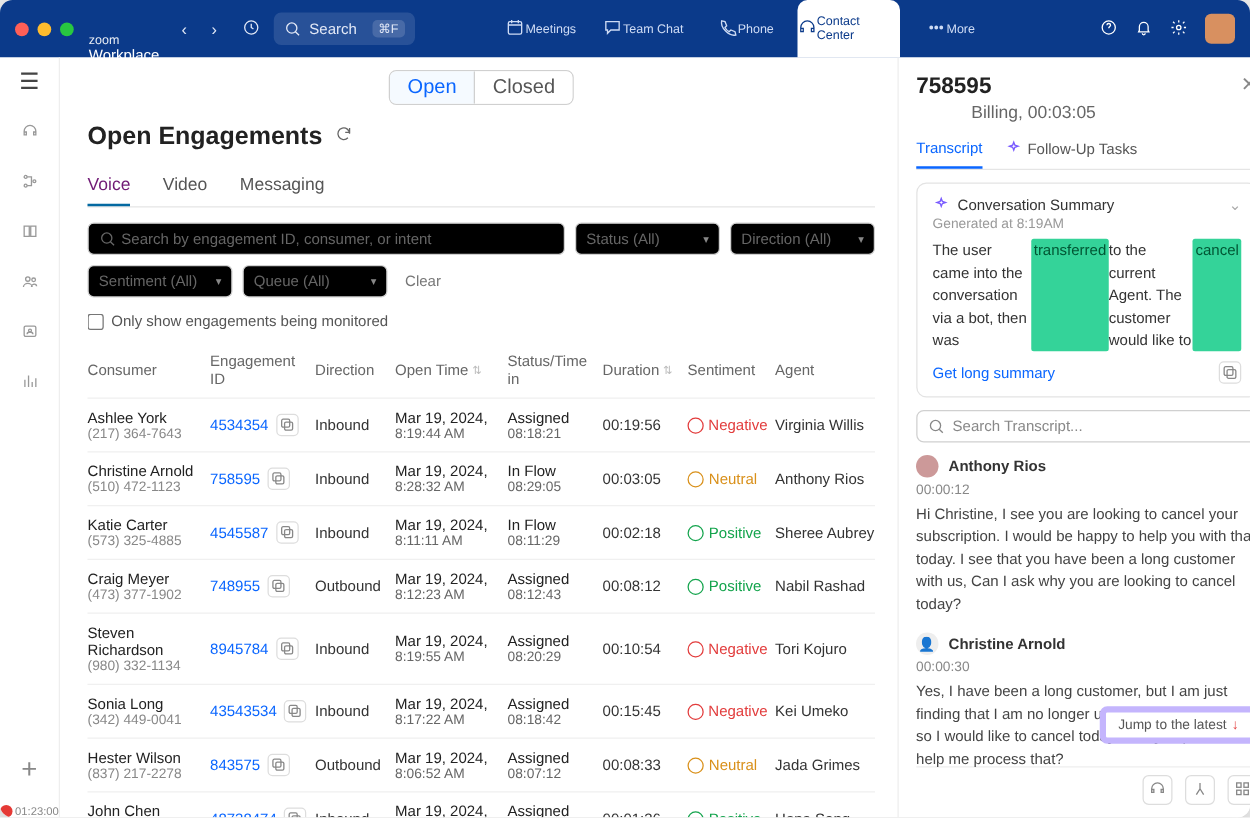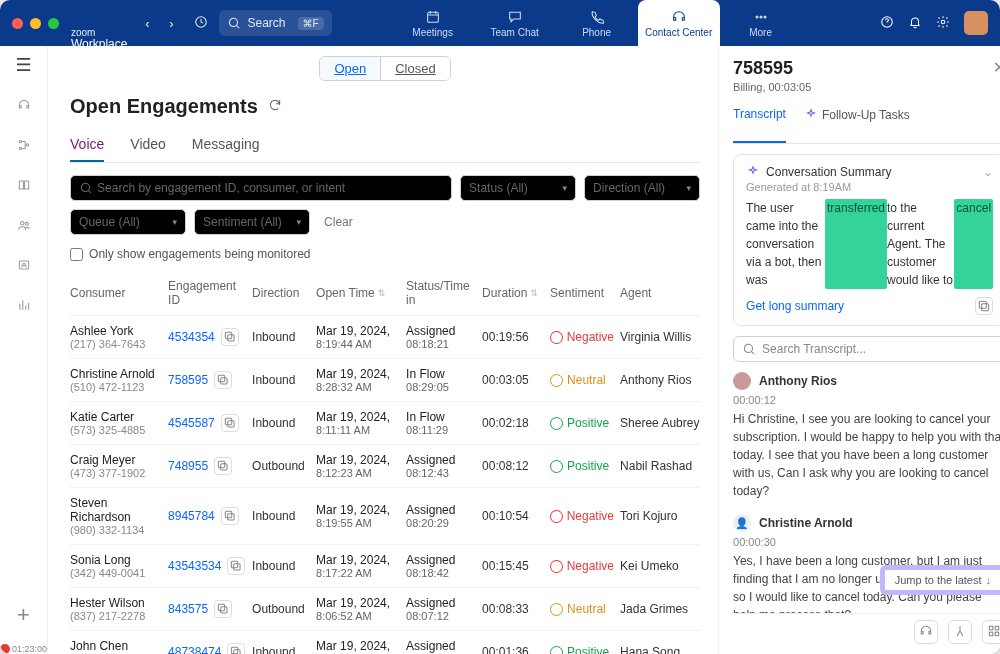--- a/index.html
+++ b/index.html
@@ -12,21 +12,21 @@
 .traffic span { width: 11px; height: 11px; border-radius: 50%; display: block; }
 .t-red { background: #ff5f57; } .t-yellow { background: #febc2e; } .t-green { background: #28c840; }
 .brand { display: flex; flex-direction: column; font-size: 10px; line-height: 1; margin-right: 10px; margin-top: 32px; }
 .brand .b1 { font-size: 10px; opacity: 0.9; }
 .brand .b2 { font-size: 12px; font-weight: 500; }
 .navarrows { display: flex; gap: 4px; margin-right: 10px; }
 .navarrows button, .hist-btn { width: 20px; height: 20px; background: transparent; border: none; color: #e3e9f7; font-size: 13px; cursor: pointer; }
 .searchbox { display: flex; align-items: center; background: rgba(255,255,255,0.12); border-radius: 6px; height: 26px; padding: 0 8px; font-size: 12px; color: #e3e9f7; gap:6px; }
 .searchbox .kbd { background: rgba(255,255,255,0.15); border-radius:4px; padding:1px 5px; font-size: 10px; margin-left:6px; }
 .tabs-top { display: flex; margin-left: 60px; gap: 0; }
-.ttab { display:flex; flex-direction:column; align-items:center; justify-content:center; width: 82px; height:46px; font-size:10px; color:#cfdcf5; cursor:pointer; }
+.ttab { display:flex; flex-direction:row; align-items:center; justify-content:center; width: 82px; height:46px; font-size:10px; color:#cfdcf5; cursor:pointer; }
 .ttab svg { width:16px; height:16px; stroke:#cfdcf5; fill:none; stroke-width:1.6; margin-bottom:2px; }
 .ttab.active { background:#fff; color:#0b3a8a; border-radius:8px 8px 0 0; }
 .ttab.active svg { stroke:#0b3a8a; }
 .title-right { margin-left: auto; display: flex; gap: 14px; align-items:center; }
 .title-right button { background:none; border:none; color:#fff; cursor:pointer; }
 .avatar-sm { width:24px; height:24px; border-radius:5px; background:#d89060; }
 
 
 .body { flex:1; display:flex; min-height:0; background:#fff; }
 .leftrail { width:58px; border-right:1px solid #eee; display:flex; flex-direction:column; align-items:center; padding-top:8px; gap:18px; }
@@ -36,21 +36,21 @@
 .leftrail .plus { font-size:22px; color:#888; }
 .leftrail .timer { font-size:9px; color:#888; display:flex; flex-direction:row; align-items:center; gap:2px; }
 .leftrail .dot-red { width:10px; height:10px; border-radius:50%; background:#e53935; }
 
 .main { flex:1; display:flex; min-height:0; }
 
 
 .pane-left { flex:1; padding:10px 18px 10px 22px; overflow:hidden; display:flex; flex-direction:column; min-width:0; }
 .seg { display:flex; justify-content:center; margin-bottom:14px; }
 .seg-inner { display:flex; border:1px solid #d0d0d0; border-radius:6px; overflow:hidden; }
-.seg-btn { padding:4px 14px; font-size:13px; background:#fff; border:none; cursor:pointer; color:#555;text-decoration:underline; }
+.seg-btn { padding:4px 14px; font-size:16px; background:#fff; border:none; cursor:pointer; color:#555; }
 .seg-btn.active { color:#0a66ff; background:#f5faff; }
 .seg-btn:first-child { border-right:1px solid #d0d0d0; }
 
 .h1row { display:flex; align-items:center; gap:10px; margin-bottom:18px; }
 .h1row h1 { font-size:20px; font-weight:600; color:#222; }
 .h1row .refresh { color:#666; cursor:pointer; }
 
 .subtabs { display:flex; gap:26px; border-bottom:1px solid #e5e5e5; font-size:14px; margin-bottom:12px; }
 .subtab { padding:0 0 8px 0; cursor:pointer; color:#555; }
 .subtab.active { color:#701a75; border-bottom:2px solid #0369a1; font-weight:500; }
@@ -76,23 +76,23 @@
 .twoline .l1 { color:#222; } .twoline .l2 { color:#666; font-size:11px; }
 .sent { display:flex; align-items:center; gap:4px; }
 .sent.positive { color:#14a44d; } .sent.negative { color:#e23c3c; } .sent.neutral { color:#d9901a; }
 .sent .sring { width:13px; height:13px; border:1.4px solid currentColor; border-radius:50%; display:inline-block; }
 
 
 .pane-right { width:302px; border-left:1px solid #eee; display:flex; flex-direction:column; padding:12px 14px 10px 14px; min-height:0; }
 .det-head { display:flex; justify-content:space-between; }
 .det-head h2 { font-size:18px; font-weight:600; color:#222; }
 .det-head .close { color:#888; cursor:pointer; font-size:16px; }
-.det-sub { font-size:11px; color:#666; margin-top:2px; }
+.det-sub { font-size:14px; color:#666; margin-top:2px;margin-left:44px; }
 .dtabs { display:flex; gap:18px; border-bottom:1px solid #e5e5e5; margin-top:14px; font-size:12px; }
-.dtab { padding-bottom:20px; cursor:pointer; color:#555; display:flex; align-items:center; gap:4px;}
+.dtab { padding-bottom:8px; cursor:pointer; color:#555; display:flex; align-items:center; gap:4px;}
 .dtab.active { color:#0a66ff; border-bottom:2px solid #0a66ff; font-weight:500; }
 
 .summary { border:1px solid #e3e3e3; border-radius:8px; padding:10px 12px; margin-top:10px; font-size:12px; color:#333; }
 .summary .sh { display:flex; align-items:center; gap:6px; color:#333; font-weight:500;text-align:right; }
 .summary .gen { color:#999; font-size:11px; margin-top:2px; }
 .summary .body { margin-top:6px; line-height:1.5; }
 .hl { background:#34d399; color:#053; padding:0 2px; border-radius:2px; }
 .summary .foot { display:flex; justify-content:space-between; align-items:center; margin-top:8px; }
 .summary .foot a { color:#0a66ff; font-size:12px; text-decoration:none; }
 
@@ -282,24 +282,24 @@
             <span>Search by engagement ID, consumer, or intent</span>
           </div>
           <div class="fsel caret">
               <span>Status (All)</span>
             </div>
           <div class="fsel caret">
               <span>Direction (All)</span>
             </div>
           <div class="row2">
             <div class="fsel caret">
+                <span>Sentiment (All)</span>
+              </div>
+            <div class="fsel caret">
                 <span>Queue (All)</span>
-              </div>
-            <div class="fsel caret">
-                <span>Sentiment (All)</span>
               </div>
             <span class="clear">Clear</span>
           </div>
         </div>
 
         <div class="monrow">
           <input type="checkbox" style="">
           <span>Only show engagements being monitored</span>
         </div>
 

